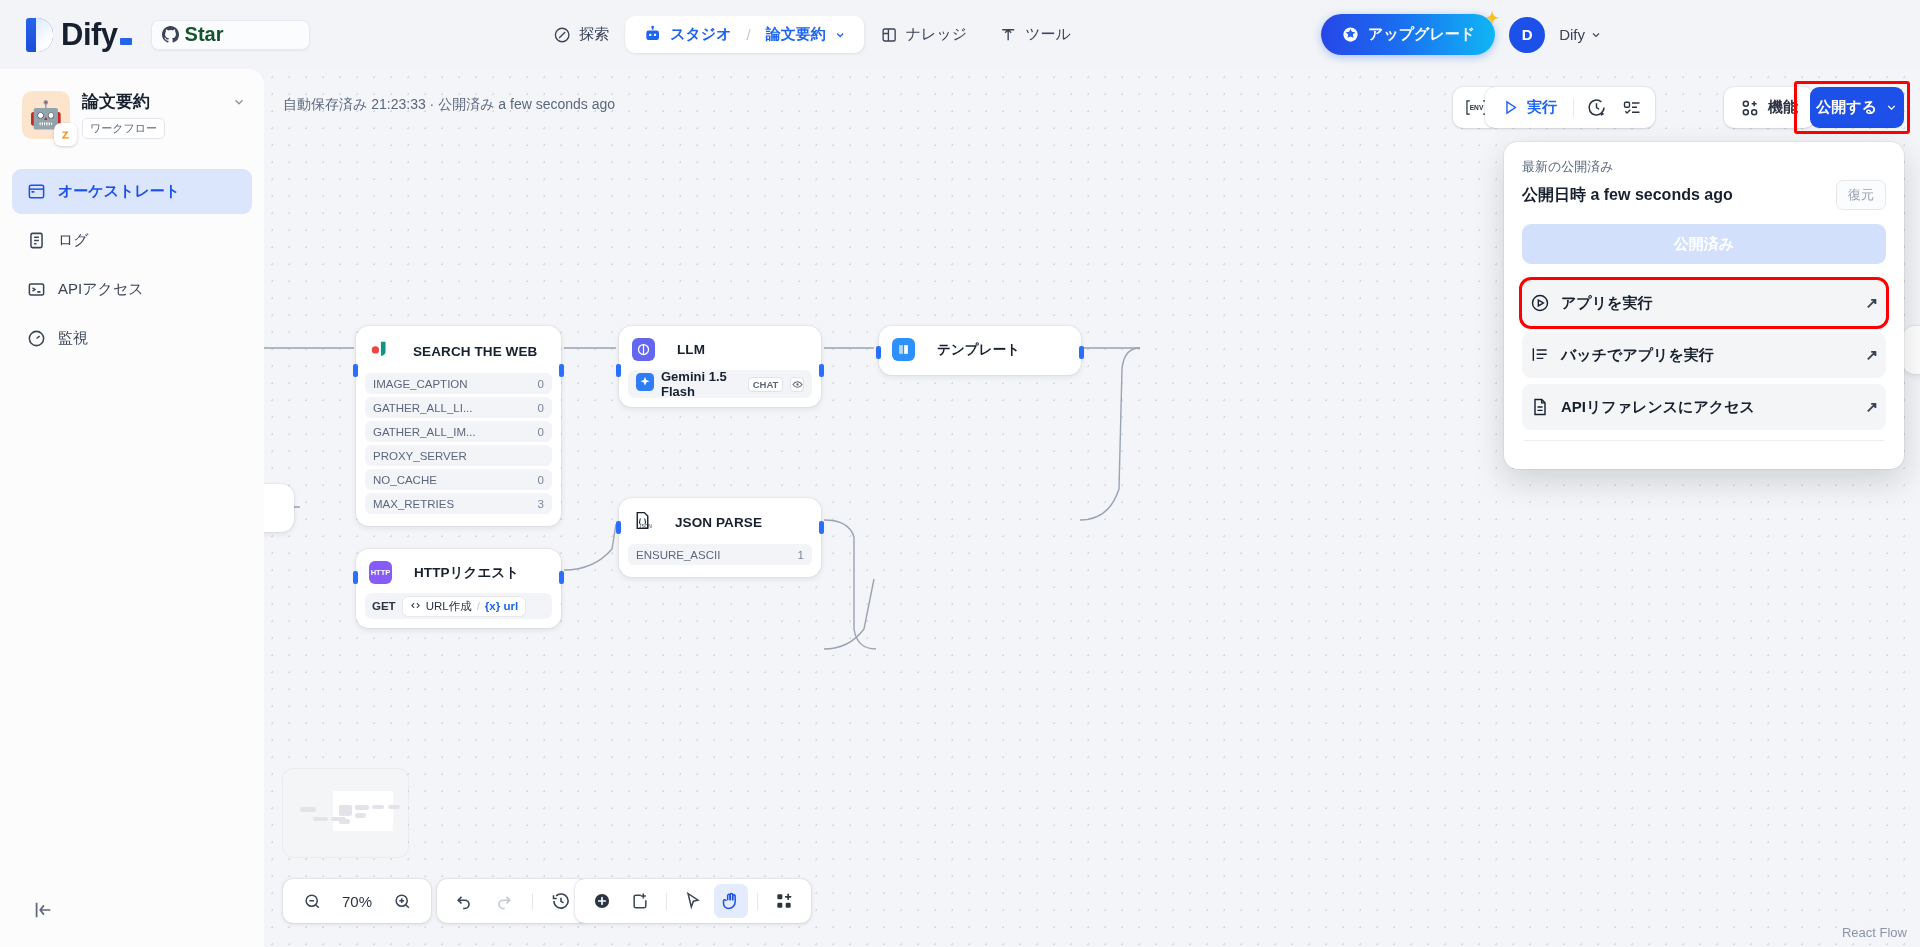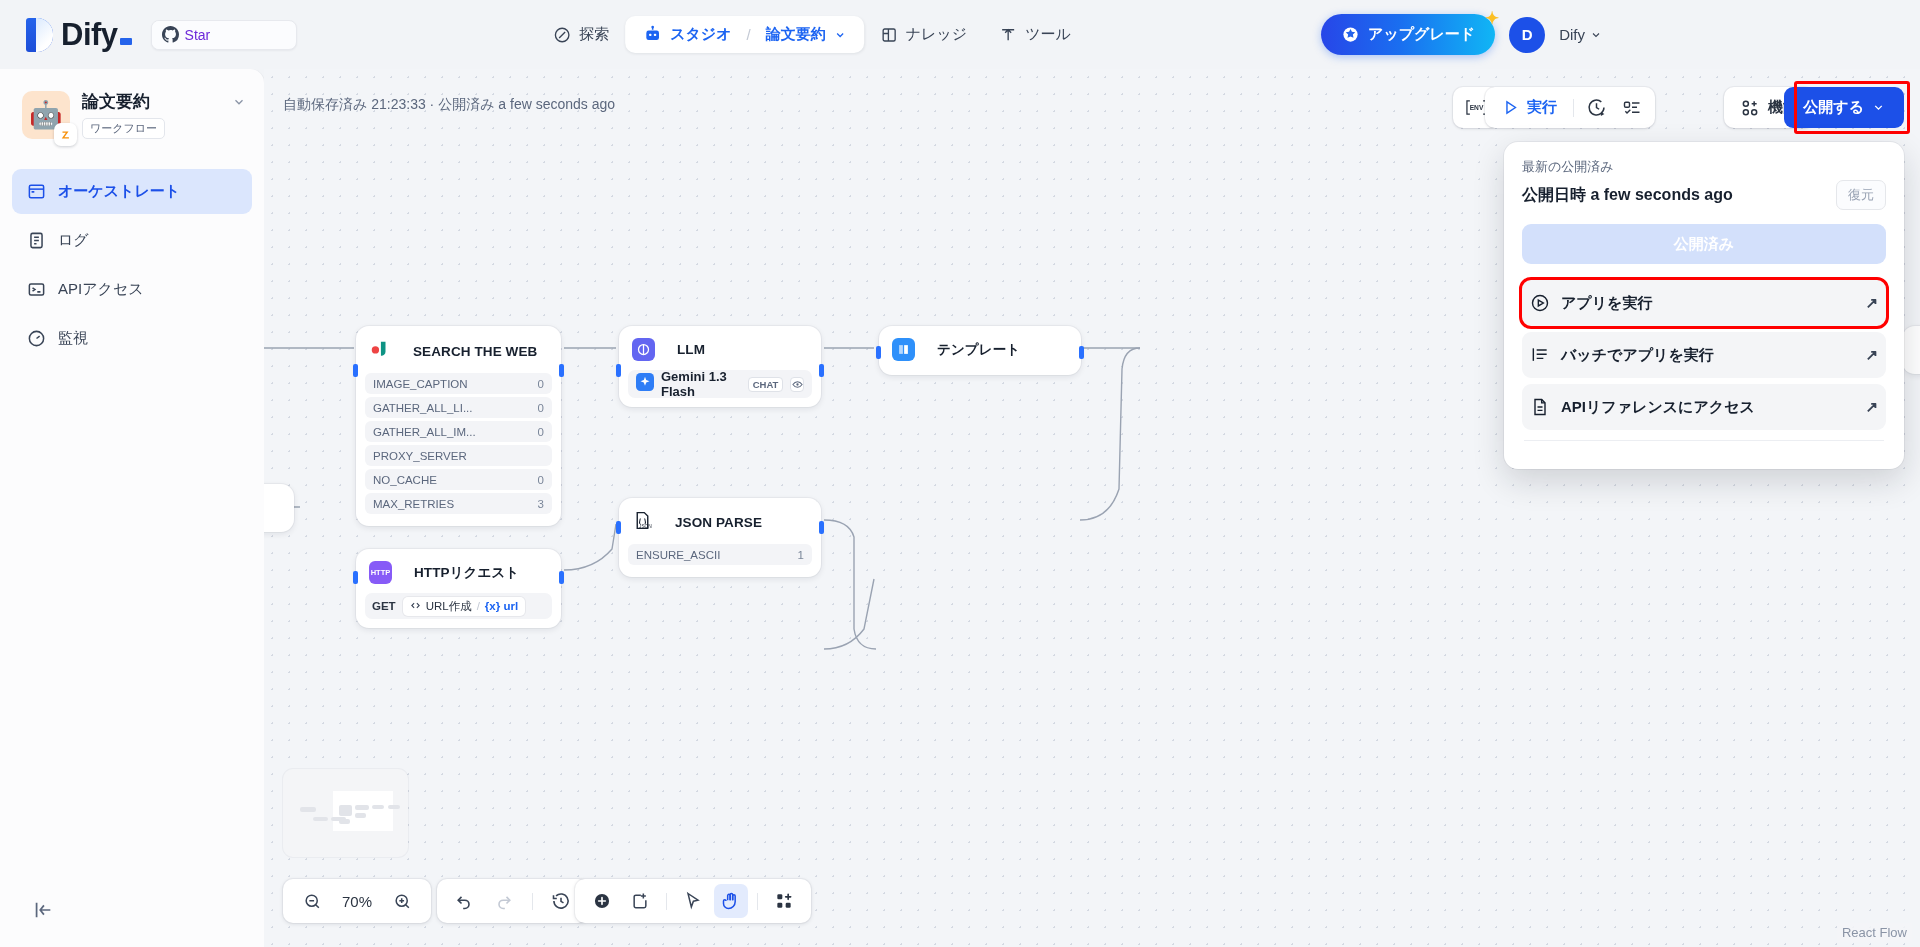--- a/index.html
+++ b/index.html
@@ -37,21 +37,21 @@
     border-radius:1px; margin-left:2px; vertical-align: baseline;
   }
 
   .star-pill {
     display:flex; align-items:stretch; margin-left: 19px;
     border-radius: 8px; overflow:hidden;
     border:1px solid #e7e9ee; background:#fbfcfe; height:30px;
     box-shadow: 0 1px 2px rgba(16,24,40,.05);
   }
   .star-left { display:flex; align-items:center; gap:6px; padding:0 10px; background:#fbfcfe;}
-  .star-left span { font-size:14px; color:#6d28d9; font-weight:400; }
+  .star-left span { font-size:20px; color:#14532d; font-weight:700; }
   .star-count {
     display:flex; align-items:center; padding:0 16px; background:#5eead4;
     font-size:14px; color:#394456; font-weight:500; border-left:1px solid #eceef2;margin-top:45px;
   }
 
   .nav-center {
     position:absolute; left:50%; transform:translateX(-50%);
     display:flex; align-items:center; gap:0;
   }
   .nav-item {
@@ -153,21 +153,21 @@
   .tg-btn {
     display:flex; align-items:center; gap:8px; padding:0 11px; height:33px;
     border-radius:7px; cursor:pointer; font-size:15px; font-weight:600; color:#1c64f2;
   }
   .tg-icon-btn { display:flex; align-items:center; justify-content:center; width:34px; height:33px; border-radius:7px; cursor:pointer; color:#394456;}
   .tg-divider { width:1px; height:18px; background:#e4e7ec; margin:0 3px; }
   .feature-label { font-size:15px; color:#2b3442; font-weight:600; }
 
   .publish-btn {
     position:absolute; top:18px; right:16px;
-    height:41px; padding:0 19px; border-radius:9px;
+    height:41px; padding:0 6px; border-radius:9px;
     background:#1c50e8; color:#fff; font-size:15px; font-weight:700;
     display:flex; align-items:center; gap:8px; cursor:pointer;
   }
   .redbox-wrap {
     position:absolute; top:12px; right:10px; width:116px; height:53px;
     border:3px solid #ff0000; border-radius:3px; pointer-events:none;
   }
 
   
   .pub-panel {
@@ -505,21 +505,21 @@
       </span>
       <span class="node-title">LLM</span>
     </div>
     <div class="model-chip">
       <span>
         <svg width="18" height="18" viewBox="0 0 24 24">
             <rect width="24" height="24" rx="6" fill="#2e7df6"></rect>
             <path d="M12 5l1.6 4.4L18 11l-4.4 1.6L12 17l-1.6-4.4L6 11l4.4-1.6z" fill="#fff"></path>
           </svg>
       </span>
-      <span class="model-name">Gemini 1.3 Flash</span>
+      <span class="model-name">Gemini 1.5 Flash</span>
       <span class="chip-tag">CHAT</span>
       <span class="eye-chip">
         <svg width="11" height="11" viewBox="0 0 24 24" fill="none" stroke="#5b677d" stroke-width="2.2">
             <path d="M2 12s4-6 10-6 10 6 10 6-4 6-10 6-10-6-10-6z"></path>
             <circle cx="12" cy="12" r="2.5" fill="#5b677d" stroke="none"></circle>
           </svg>
       </span>
     </div>
   </div>
 

